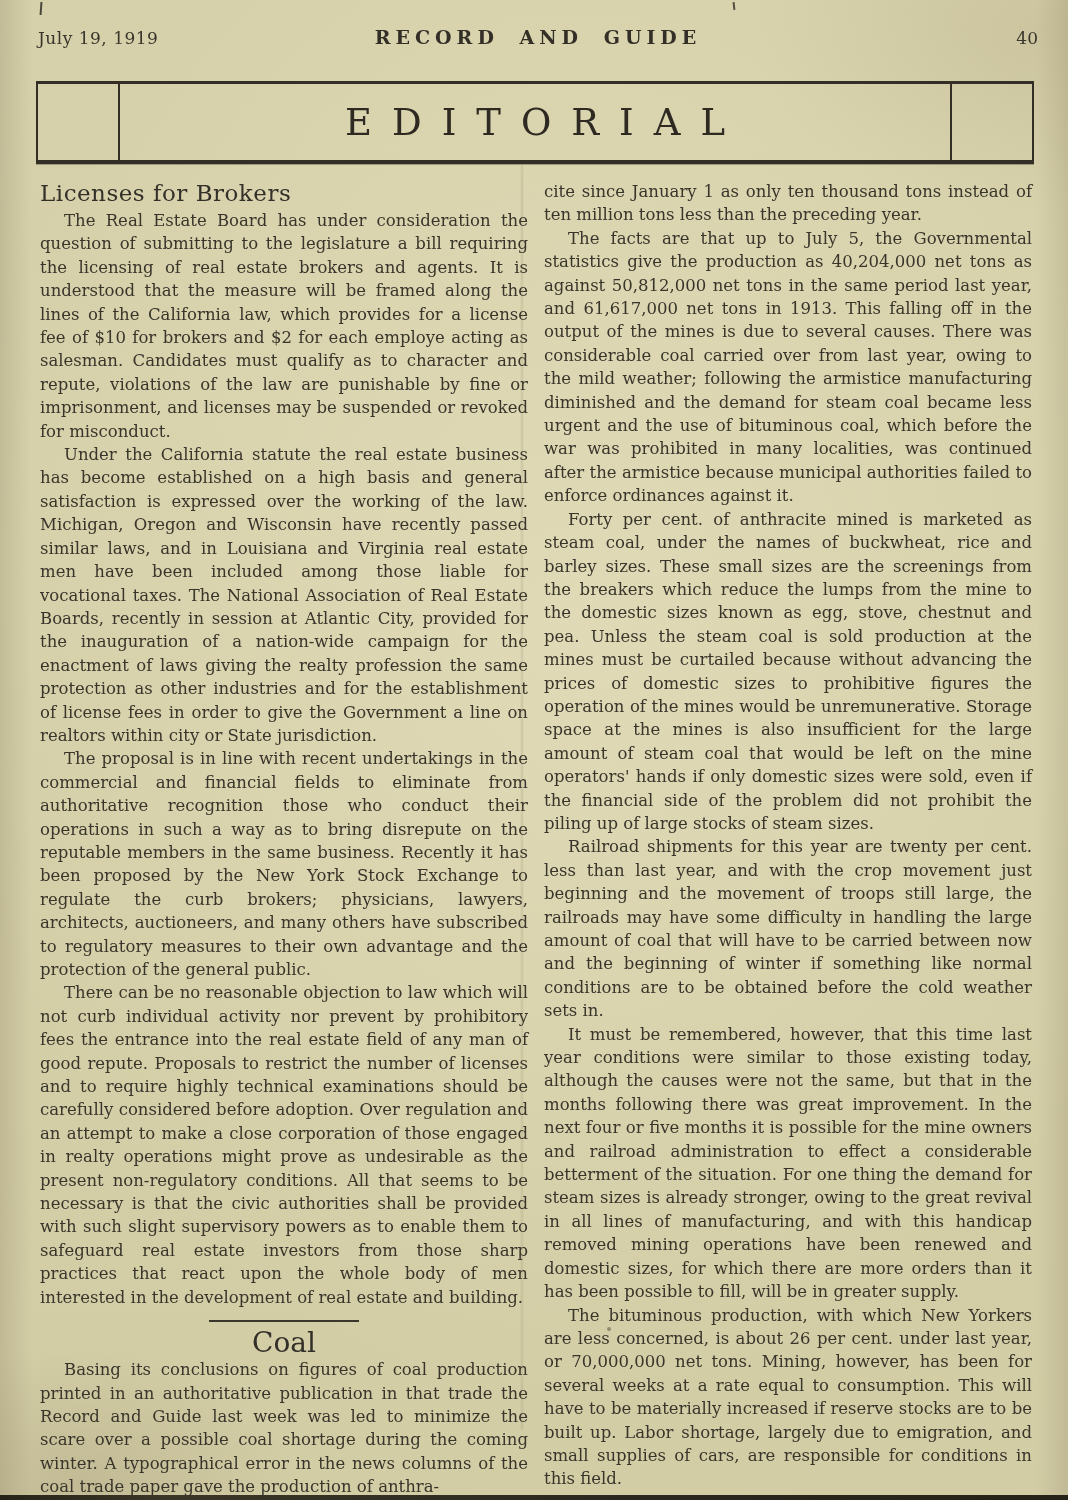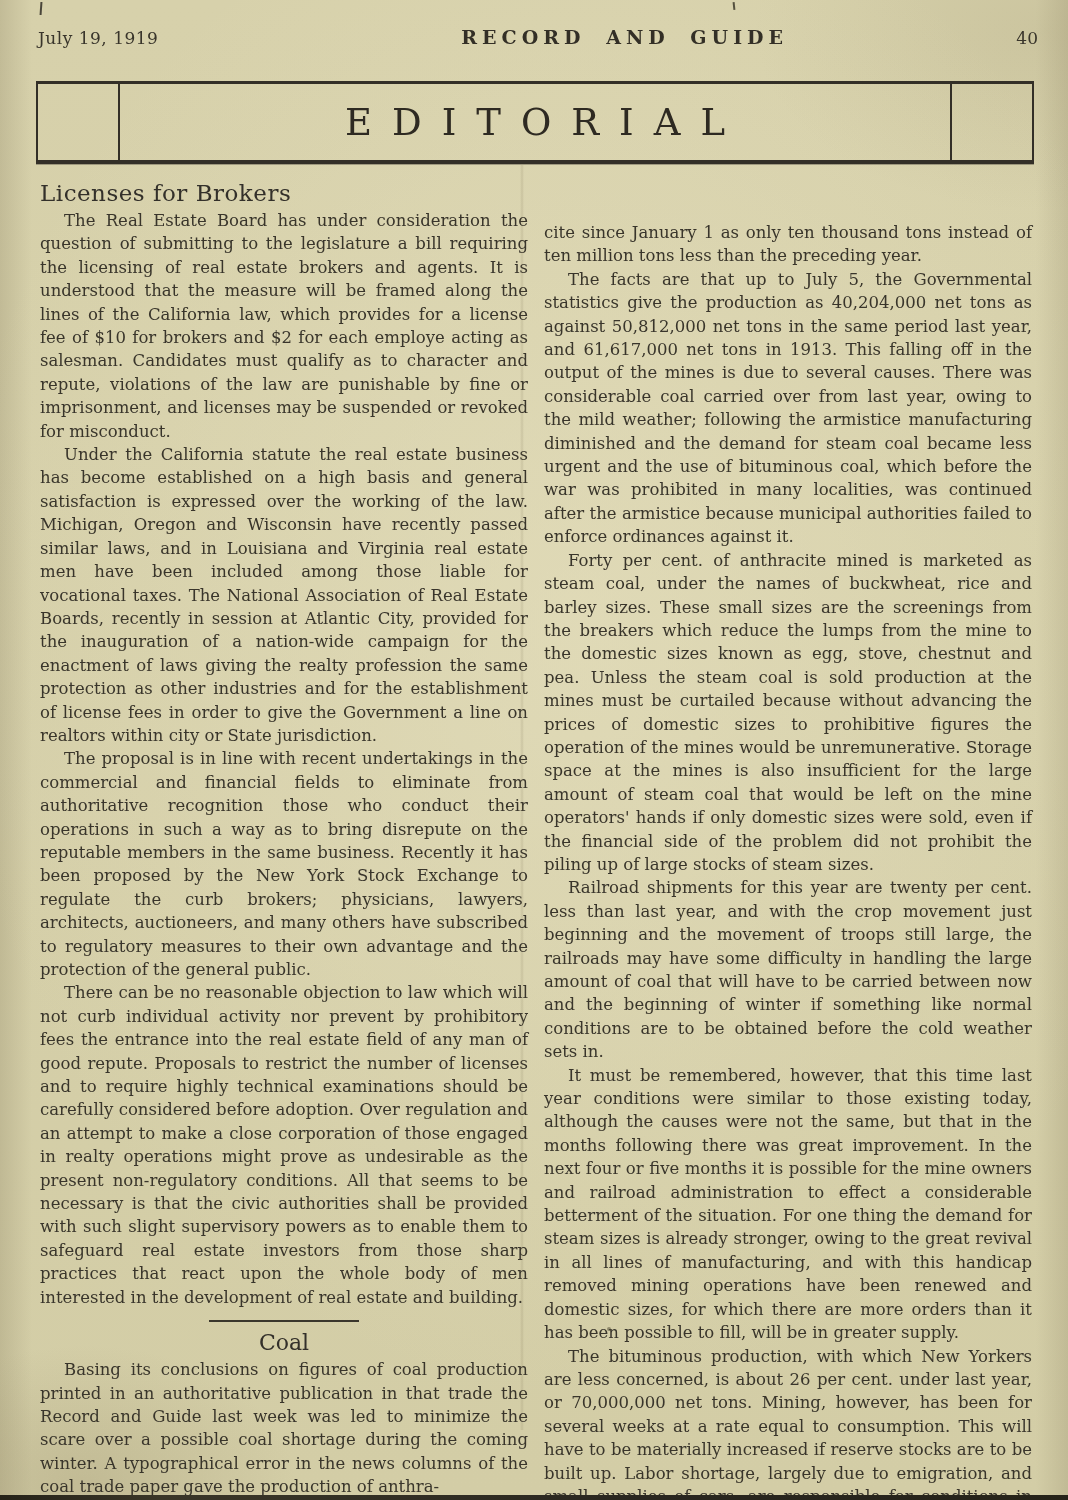--- a/index.html
+++ b/index.html
@@ -22,21 +22,21 @@
     overflow:hidden;
   }
 
   
   .masthead {
     display:flex; align-items:baseline;
     padding:26px 30px 0 38px;
   }
   .masthead .date { flex:1; font-size:17px; letter-spacing:0.5px; }
   .masthead .pub-title {
-    flex:2; text-align:right;
+    flex:2; text-align:center;
     font-size:19px; font-weight:bold;
     letter-spacing:5px; word-spacing:9px;
     color:#332f26;
   }
   .masthead .folio { flex:1; text-align:right; font-size:17px; }
 
   
   .editorial-box {
     position:relative;
     margin:33px 34px 0 36px;
@@ -64,38 +64,38 @@
     grid-template-columns:1fr 1fr;
     column-gap:16px;
     padding:16px 36px 0 40px;
   }
   .col {
     font-size:16.5px;
     line-height:23.4px;
     text-align:justify;
   }
   .col p { margin:0; text-indent:24px; }
-  .col p.continuation { text-indent:0;margin-top:41px; }
+  .col p.continuation { text-indent:0; }
 
   h2.article-heading {
     margin:0 0 3px 0;
     font-size:23px; font-weight:normal;
     letter-spacing:0.5px;
     color:#33302a;
     text-align:left; text-indent:0;
     line-height:26px;
   }
   .coal-divider {
     width:150px; height:0;
     border-top:2px solid #3a362c;
     margin:11px auto 3px auto;
   }
   h3.coal-heading {
     margin:8px 0 2px 0;
-    font-size:22px; font-weight:normal;
+    font-size:28px; font-weight:normal;
     text-align:center; color:#33302a;
     line-height:26px;
   }
 
   
   .scan-bottom-edge {
     position:absolute; left:0; right:0; bottom:0; height:5px;
     background:linear-gradient(to right,#262319,#3a3628 15%,#2a2720 60%,#262319);
   }
   .gutter-crease {

